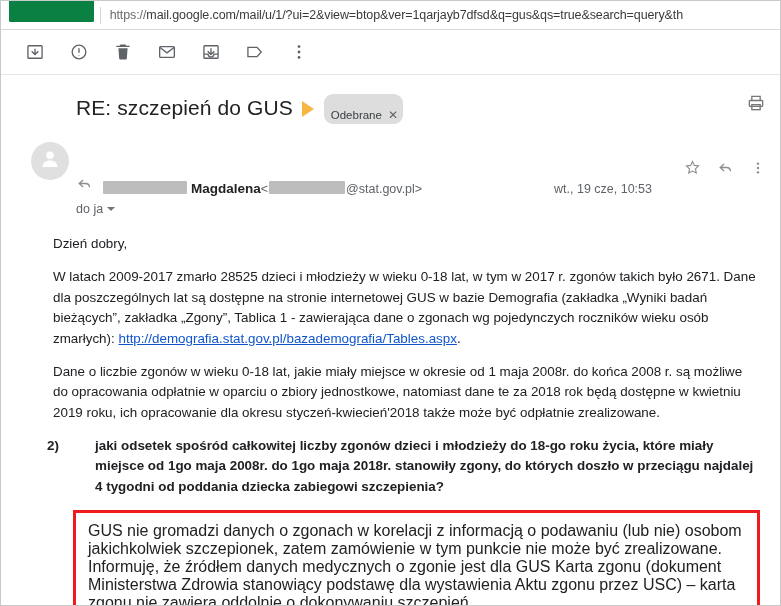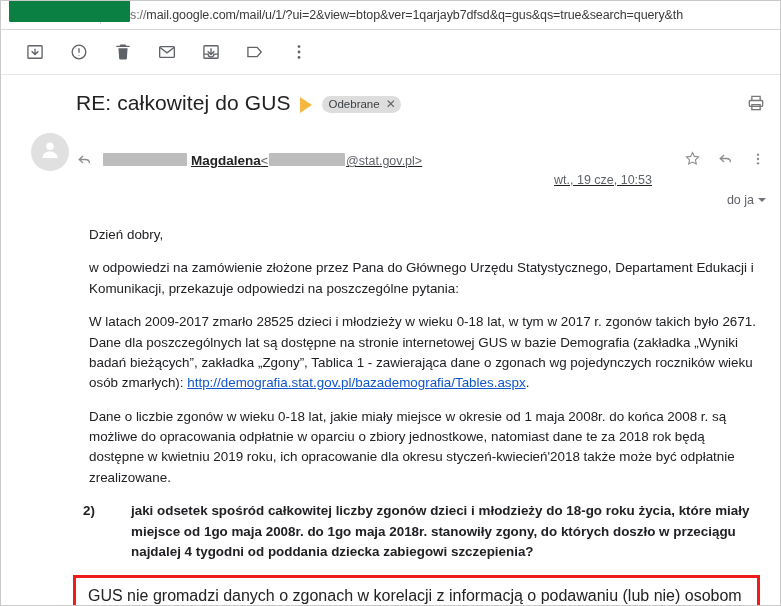--- a/index.html
+++ b/index.html
@@ -125,21 +125,21 @@
     border-bottom: 8px solid transparent;
     border-left: 12px solid #f5b642;
   }
   .label-chip {
     margin-left: 10px;
     margin-top: 3px;
     background: #ddddde;
     color: #3c4043;
     font-size: 11.5px;
     border-radius: 9px;
-    padding: 2px 5px 3px 7px;
+    padding: 15px 5px 3px 7px;
     display: flex;
     white-space: nowrap;
   }
   .label-chip .x {
     margin-left: 6px;
     font-size: 12px;
     color: #5f6368;
     line-height: 1;
   }
   .print-icon {
@@ -162,22 +162,21 @@
     height: 38px;
     border-radius: 50%;
     background: #e0e0e0;
     display: flex;
     align-items: center;
     justify-content: center;
     color: #ffffff;
   }
   .hdr-row {
     display: flex;
-    align-items: center;
-    text-decoration: underline;
+    align-items: flex-end;
   }
   .reply-mini {
     color: #8d8d8d;
     margin-right: 10px;
     margin-top: 2px;
   }
   .sender-line {
     font-size: 13.5px;
     color: #222222;
     display: flex;
@@ -205,33 +204,32 @@
     white-space: nowrap;
   }
   .hdr-right .date { margin-right: 16px; margin-top: 40px; }
   .hdr-right .ic { margin-left: 16px; color: #8d8d8d; }
   .to-line {
     margin-top: 6px;
     font-size: 12.5px;
     color: #5f6368;
     display: flex;
     align-items: center;
-    justify-content: flex-end;
   }
   .caret {
     margin-left: 4px;
     width: 0; height: 0;
     border-left: 4px solid transparent;
     border-right: 4px solid transparent;
     border-top: 4px solid #70757a;
   }
 
   
   .body {
-    padding: 18px 22px 0 88px;
+    padding: 18px 22px 0 52px;
     font-size: 13.4px;
     line-height: 1.52;
     color: #202124;
   }
   .body p { margin: 0 0 13px 0; }
   .q-item {
     margin: 0 0 13px 0;
     padding-left: 42px;
     font-weight: bold;
     text-indent: -24px;
@@ -319,21 +317,21 @@
         <svg width="20" height="20" viewBox="0 0 24 24" fill="#5f6368">
           <circle cx="12" cy="5.5" r="1.7"></circle>
             <circle cx="12" cy="12" r="1.7"></circle>
             <circle cx="12" cy="18.5" r="1.7"></circle>
         </svg>
       </span>
     </div>
   </div>
 
   <div class="subject-row">
-    <span class="subject">RE: całkowitej do GUS</span>
+    <span class="subject">RE: szczepień do GUS</span>
     <span class="imp-arrow"></span>
     <span class="label-chip">
       <span>Odebrane</span>
       <span class="x">✕</span>
     </span>
     <span class="print-icon">
       <svg width="20" height="20" viewBox="0 0 24 24" fill="none" stroke="#777777" stroke-width="1.6">
         <path d="M7 9V4h10v5"></path>
         <rect x="4" y="9" width="16" height="7" rx="1"></rect>
         <rect x="7" y="14" width="10" height="6"></rect>
@@ -387,21 +385,20 @@
     </div>
 
     <div class="to-line">
       <span>do ja</span>
       <span class="caret"></span>
     </div>
   </div>
 
   <div class="body">
     <p>Dzień dobry,</p>
-    <p>w odpowiedzi na zamówienie złożone przez Pana do Głównego Urzędu Statystycznego, Departament Edukacji i Komunikacji, przekazuje odpowiedzi na poszczególne pytania:</p>
 
 
     <p>
       <span>W latach 2009-2017 zmarło 28525 dzieci i młodzieży w wieku 0-18 lat, w tym w 2017 r. zgonów takich było 2671. Dane dla poszczególnych lat są dostępne na stronie internetowej GUS w bazie Demografia (zakładka „Wyniki badań bieżących”, zakładka „Zgony”, Tablica 1 - zawierająca dane o zgonach wg pojedynczych roczników wieku osób zmarłych):</span>
       <a class="link" href="#">http://demografia.stat.gov.pl/bazademografia/Tables.aspx</a><span>.</span>
     </p>
 
     <p>Dane o liczbie zgonów w wieku 0-18 lat, jakie miały miejsce w okresie od 1 maja 2008r. do końca 2008 r. są możliwe do opracowania odpłatnie w oparciu o zbiory jednostkowe, natomiast dane te za 2018 rok będą dostępne w kwietniu 2019 roku, ich opracowanie dla okresu styczeń-kwiecień'2018 także może być odpłatnie zrealizowane.</p>
 
     <p class="q-item">

